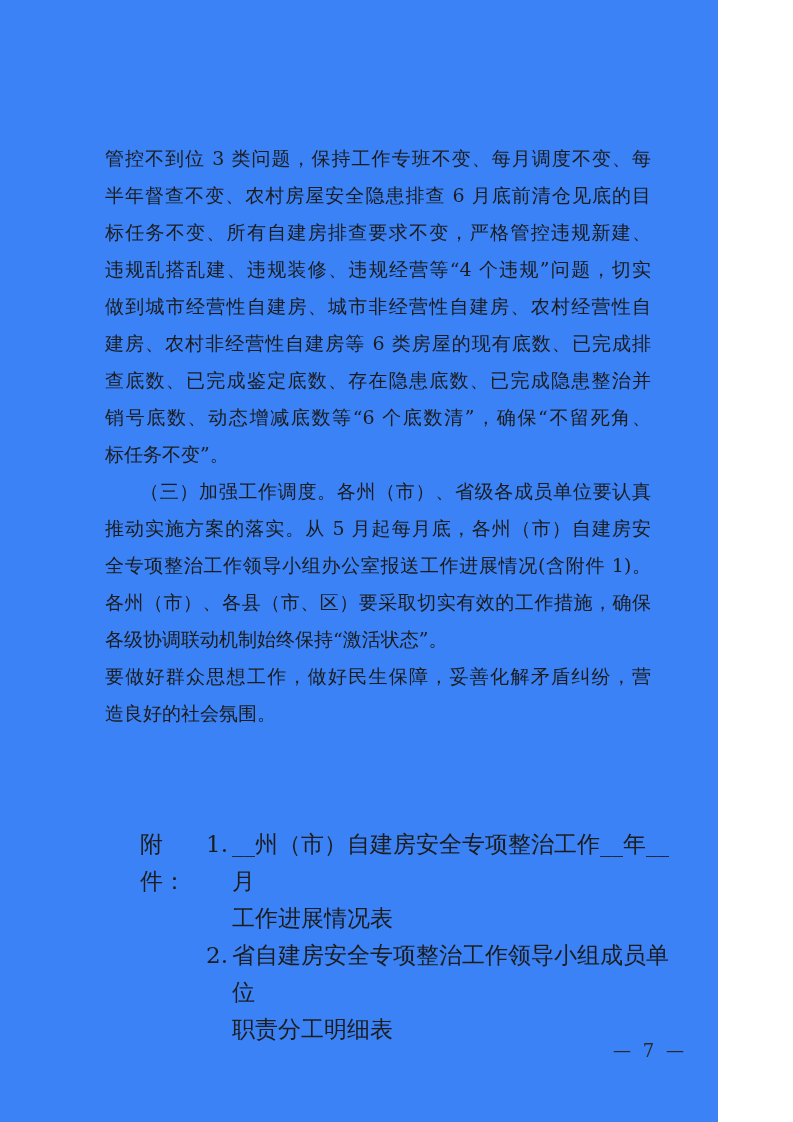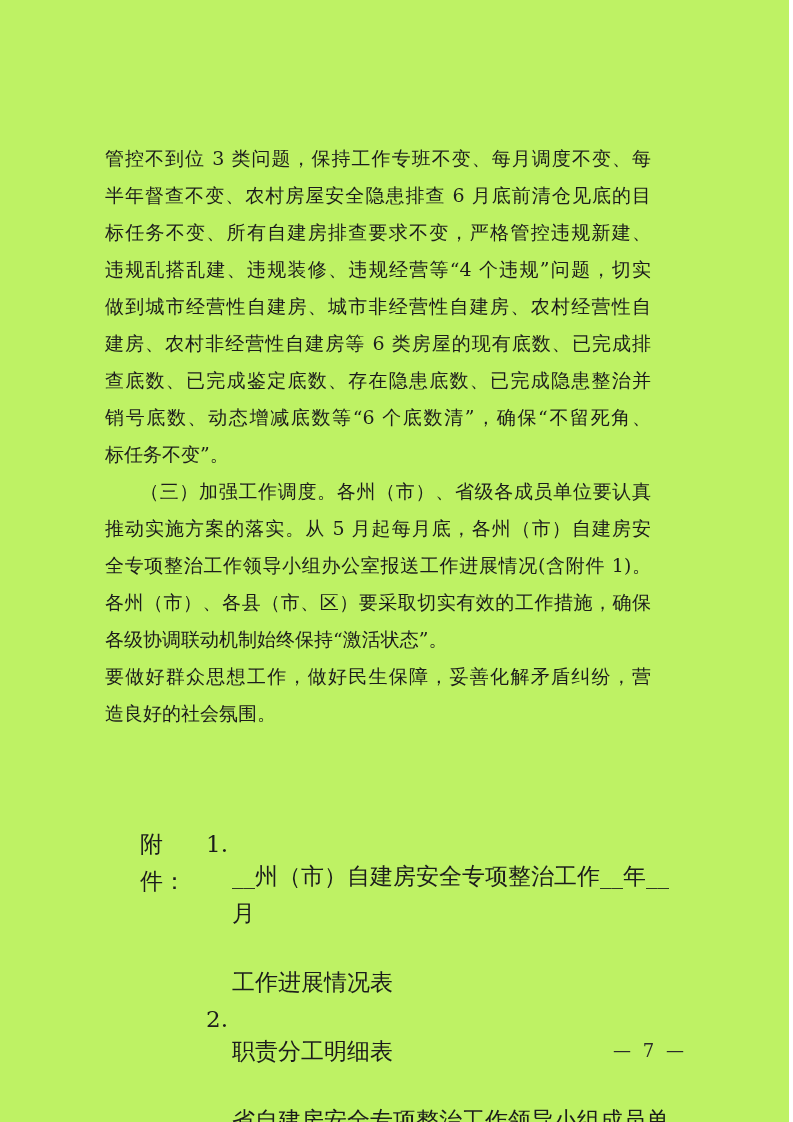--- a/index.html
+++ b/index.html
@@ -2,23 +2,23 @@
 <html><head>
 <meta charset="utf-8">
 <style>
   html, body {
     margin: 0;
     padding: 0;
     background: #ffffff;
   }
   .page {
     position: relative;
-    width: 789px;
+    width: 718px;
     height: 1122px;
-    background: #bef264;
+    background: #3b82f6;
     overflow: hidden;
     font-family: "DejaVu Serif", "Liberation Serif", serif;
     color: #1c1c1c;
   }
   .doc-body {
     position: absolute;
     left: 105px;
     top: 140px;
     width: 546px;
   }
@@ -60,21 +60,20 @@
     align-items: flex-start;
   }
   .att-num {
     flex: 0 0 26px;
   }
   .att-lines {
     flex: 1;
   }
   .att-line {
     line-height: 37px;
-    margin-top: 32px;
   }
   .page-number {
     position: absolute;
     left: 613px;
     top: 1040px;
     font-size: 18px;
     letter-spacing: 3px;
     color: #2a2a2a;
     white-space: nowrap;
   }
@@ -110,22 +109,22 @@
         <div class="att-item">
           <div class="att-num">1.</div>
           <div class="att-lines">
             <div class="att-line">__州（市）自建房安全专项整治工作__年__月</div>
             <div class="att-line">工作进展情况表</div>
           </div>
         </div>
         <div class="att-item">
           <div class="att-num">2.</div>
           <div class="att-lines">
+            <div class="att-line">省自建房安全专项整治工作领导小组成员单位</div>
             <div class="att-line">职责分工明细表</div>
-            <div class="att-line">省自建房安全专项整治工作领导小组成员单位</div>
           </div>
         </div>
       </div>
     </div>
   </div>
 
   <div class="page-number">— 7 —</div>
 
 </div>
 

